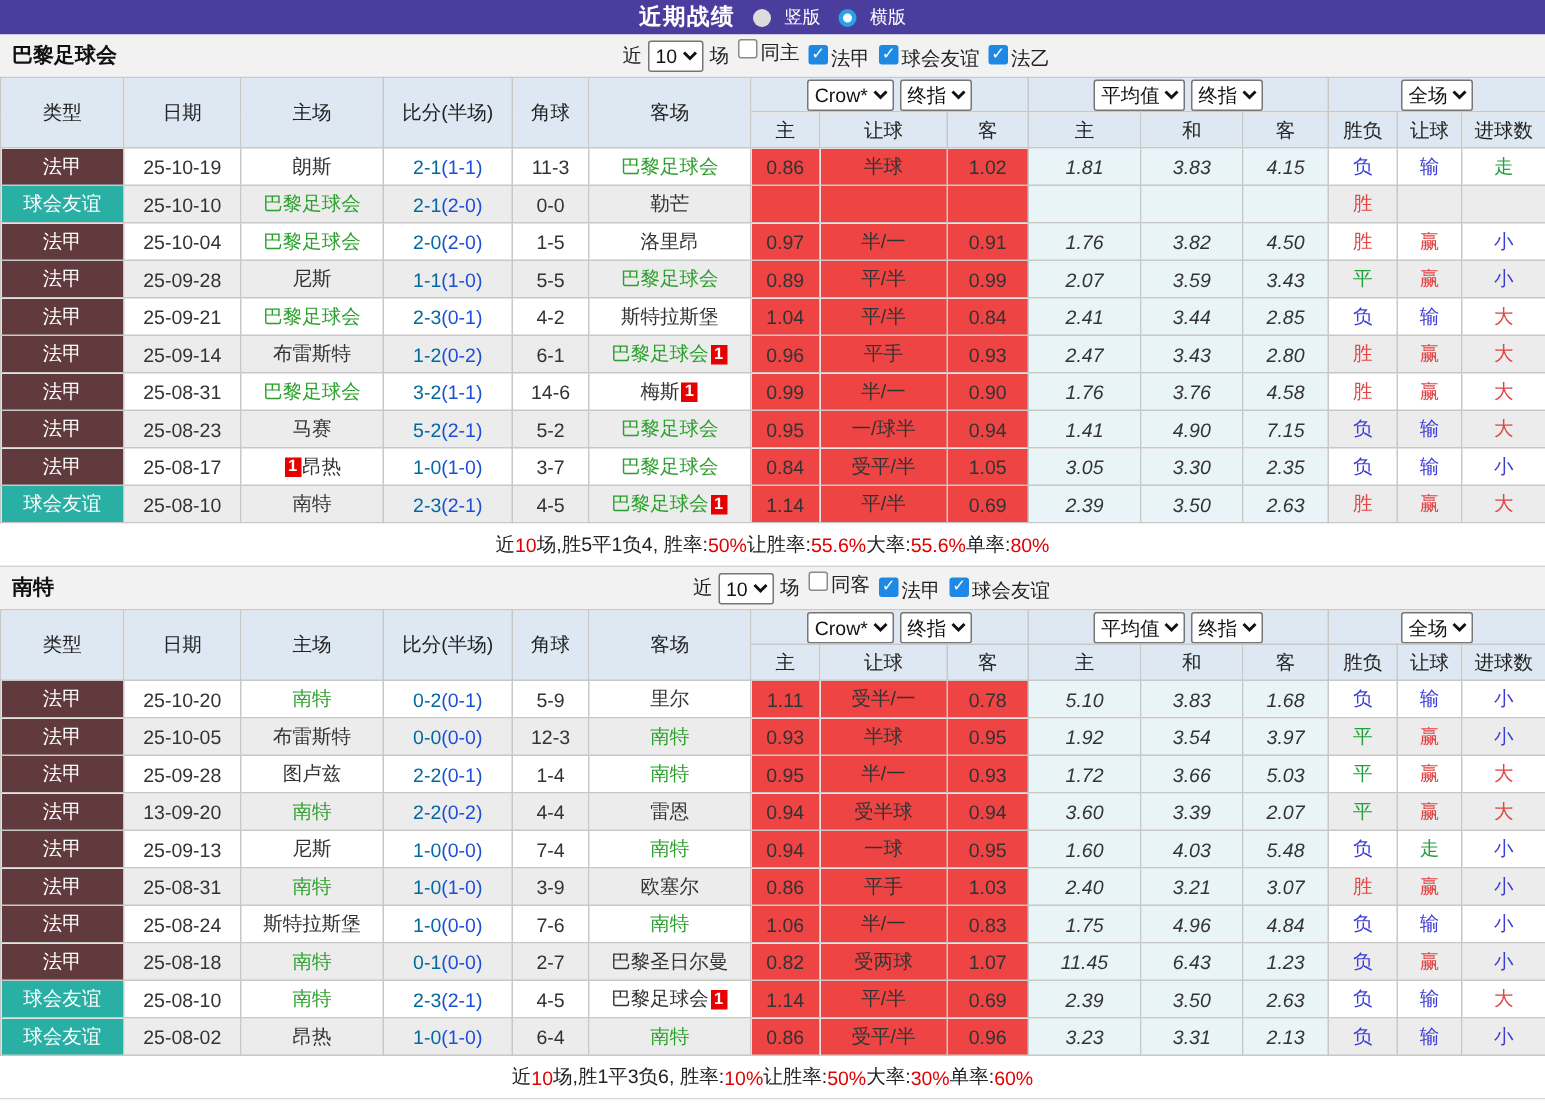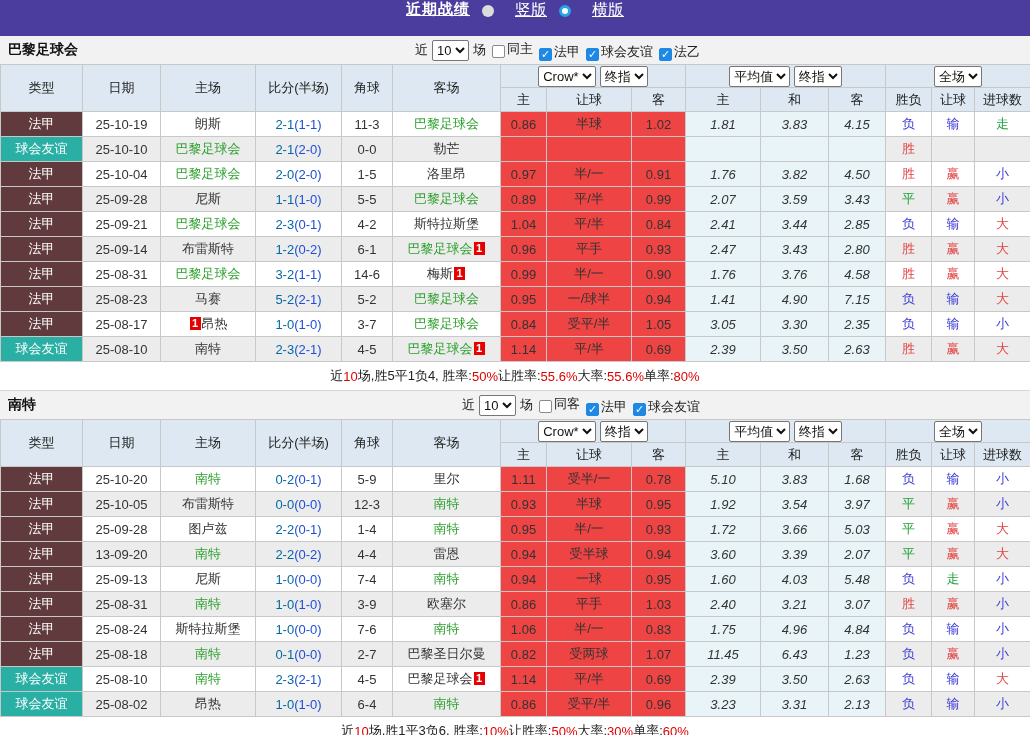--- a/index.html
+++ b/index.html
@@ -5,44 +5,44 @@
   html,body{margin:0;padding:0;}
   body{
     width:1030px;
     background:#fff;
     font-family:"Liberation Sans","DejaVu Sans",sans-serif;
     color:#333;
     font-size:13px;
   }
   
   .topbar{
-    height:36px;background:#4b3d9e;color:#fff;
-    display:flex;align-items:flex-start;justify-content:center;gap:12px;text-decoration:underline;
+    height:23px;background:#4b3d9e;color:#fff;
+    display:flex;align-items:center;justify-content:center;gap:12px;
   }
   .topbar .title{font-weight:bold;font-size:15px;letter-spacing:1px;}
-  .radio{display:inline-flex;align-items:center;gap:21px;font-size:16px;cursor:pointer;}
+  .radio{display:inline-flex;align-items:center;gap:9px;font-size:12px;cursor:pointer;}
   .rdot{width:12px;height:12px;border-radius:50%;box-sizing:border-box;display:inline-block;}
   .rdot.plain{background:#dcdcdc;}
   .rdot.ring{background:#fff;border:3px solid #29a3e8;}
   
   .section-head{
     height:28px;background:#f2f2f2;position:relative;
     display:flex;align-items:center;
   }
   .section-head .team{font-weight:bold;font-size:14px;color:#111;margin-left:8px;}
   .filters{
     position:absolute;right:330px;top:0;height:100%;
     display:flex;align-items:center;white-space:nowrap;font-size:13px;color:#222;
   }
   .filters select{margin:0 4px;}
   select{
     font-family:inherit;font-size:13px;height:21px;
     background:#fff;border:1px solid #767676;border-radius:2px;color:#111;
   }
-  .chk{display:inline-flex;align-items:flex-end;margin-left:6px;cursor:pointer;}
+  .chk{display:inline-flex;align-items:flex-start;margin-left:6px;cursor:pointer;}
   .chk .box{
     width:13px;height:13px;box-sizing:border-box;border-radius:2px;
     display:inline-flex;align-items:center;justify-content:center;
     margin-right:2px;font-size:11px;line-height:1;
   }
   .chk .box.off{background:#fff;border:1px solid #8a8a8a;}
   .chk .box.on{background:#1e88e5;color:#fff;border:1px solid #1e88e5;font-weight:bold;}
   
   table{border-collapse:collapse;table-layout:fixed;width:1030px;text-align:center;font-size:13px;}
   th,td{border:1px solid #c8c8c8;padding:0 2px;overflow:hidden;white-space:nowrap;}

